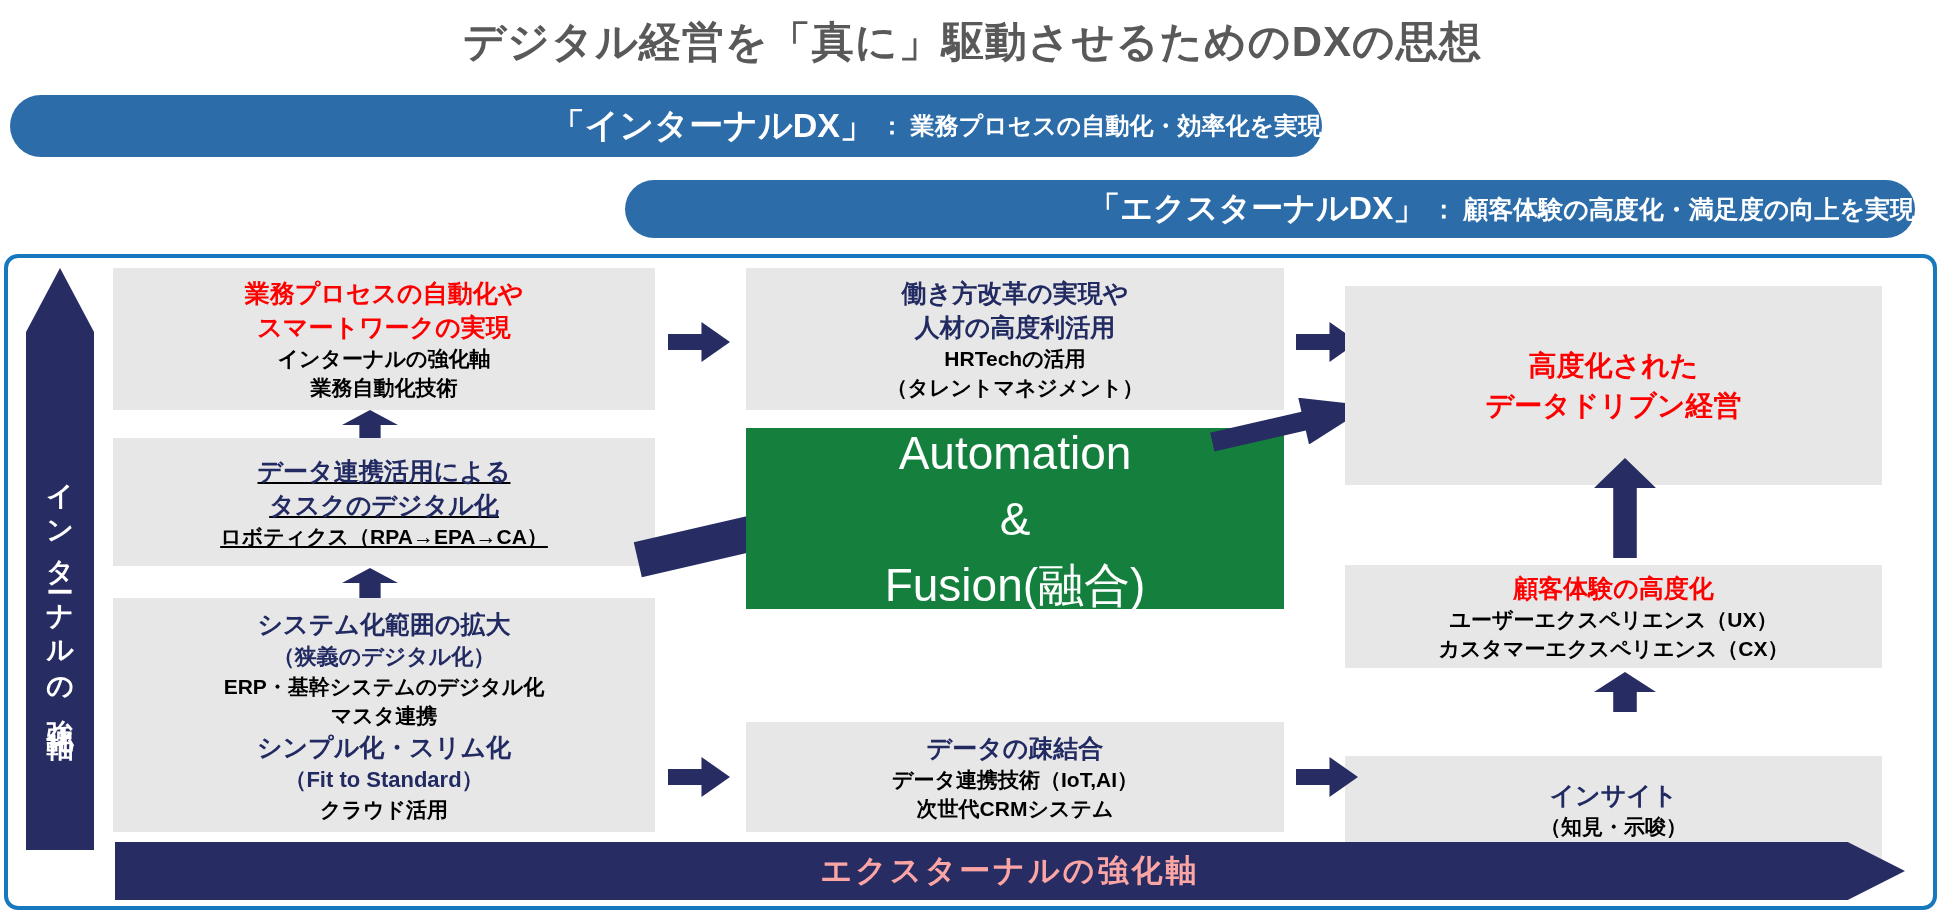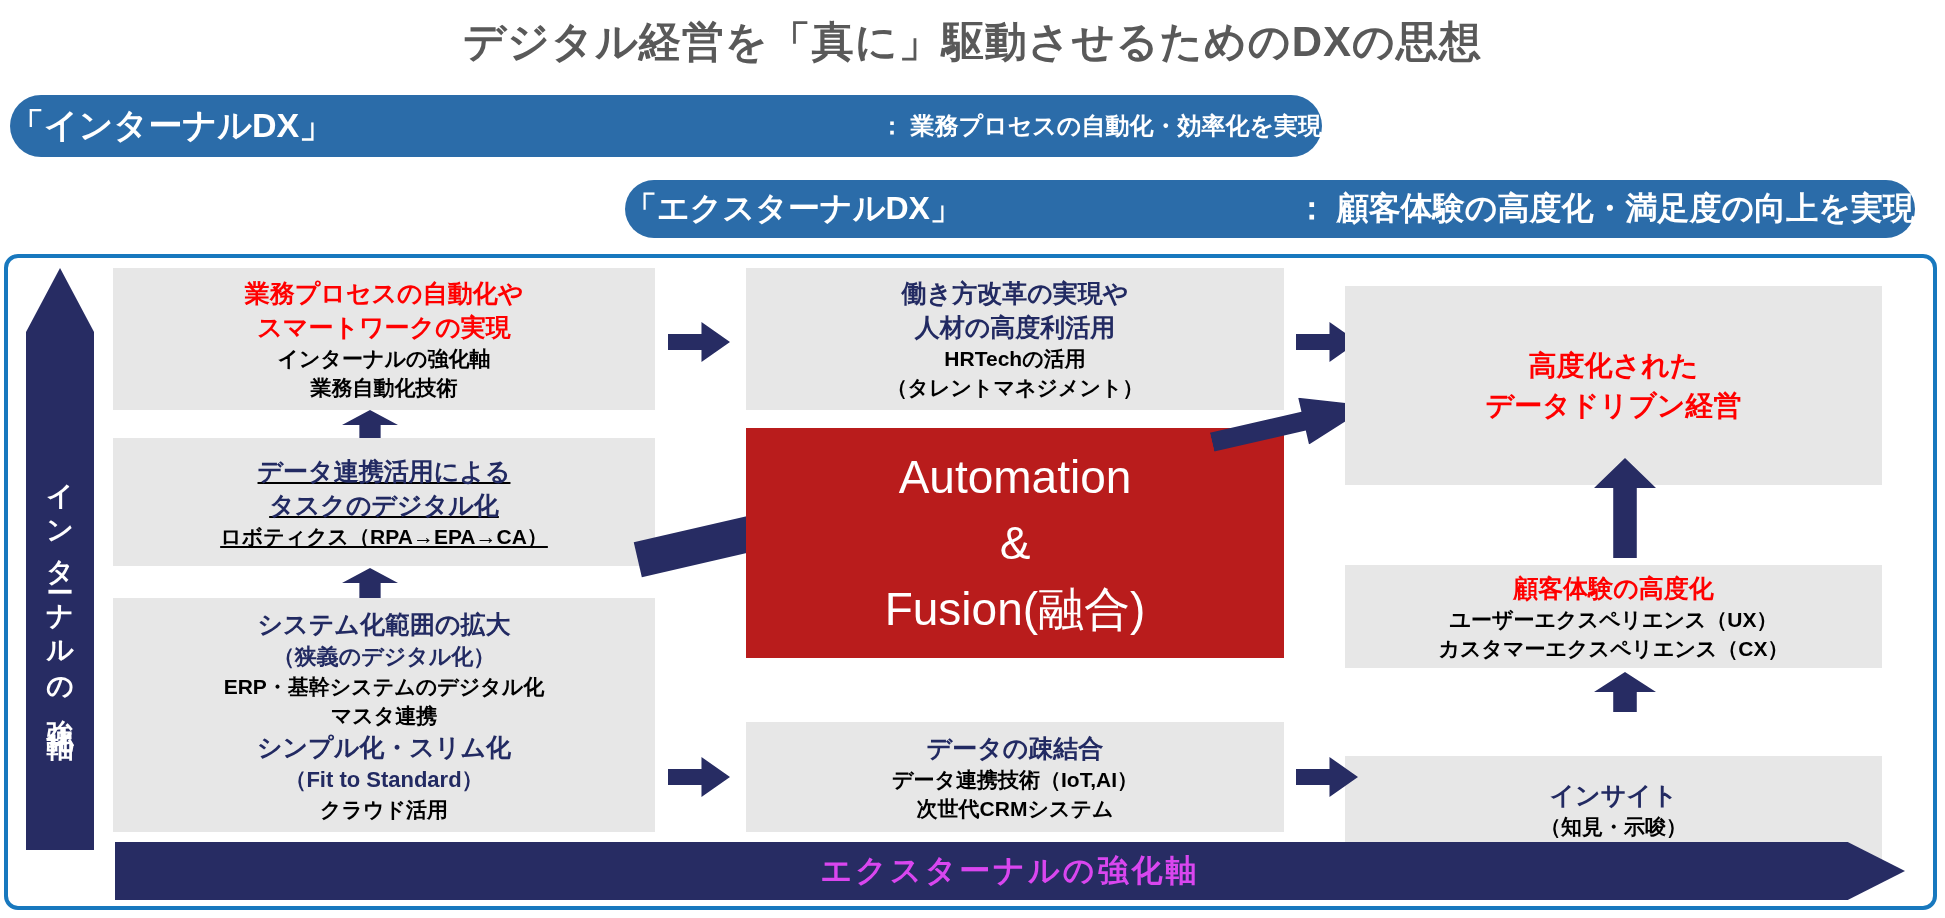--- a/index.html
+++ b/index.html
@@ -4,27 +4,27 @@
 <style>
   * { margin:0; padding:0; box-sizing:border-box; }
   html,body { background:#ffffff; }
   body { font-family:"Liberation Sans","DejaVu Sans",sans-serif; }
   .page { position:relative; width:1945px; height:918px; background:#ffffff; overflow:hidden; }
 
   .title { position:absolute; top:14px; left:0; width:100%; text-align:center;
            font-size:42px; font-weight:bold; color:#595959; letter-spacing:1px; }
 
   .banner { position:absolute; background:#2b6ca9; display:flex; align-items:center;
-            justify-content:space-between; color:#ffffff; white-space:nowrap; }
+            justify-content:flex-end; color:#ffffff; white-space:nowrap; }
   .banner-1 { left:10px; top:95px; width:1312px; height:62px; border-radius:31px; }
   .banner-2 { left:625px; top:180px; width:1290px; height:58px; border-radius:29px; }
   .banner .b-label { font-size:34px; font-weight:bold; }
   .banner-2 .b-label { font-size:32px; }
   .banner .b-desc { font-size:24px; font-weight:bold; margin-left:6px; }
-  .banner-2 .b-desc { font-size:32px; }
+  .banner-2 .b-desc { font-size:25px; }
 
   .frame { position:absolute; left:4px; top:254px; width:1933px; height:656px;
            border:4px solid #1878be; border-radius:14px; background:transparent; }
 
   .axis-internal { position:absolute; left:26px; top:268px; width:68px; height:582px;
       background:#272c63; clip-path:polygon(50% 0,100% 11%,100% 100%,0 100%,0 11%);
       display:flex; align-items:center; justify-content:center; }
   .axis-internal .axis-label { writing-mode:vertical-rl; text-orientation:mixed;
       color:#ffffff; font-size:27px; font-weight:bold; letter-spacing:7px; margin-top:64px; }
 
@@ -38,22 +38,22 @@
   .box-f { left:1345px; top:268px; width:537px; height:199px;margin-top:18px; }
   .box-g { left:1345px; top:565px; width:537px; height:103px; }
   .box-h { left:1345px; top:756px; width:537px; height:106px; }
 
   .t-red-lg  { color:#ff0000; font-size:25px; font-weight:bold; line-height:34px; }
   .t-red-xl  { color:#ff0000; font-size:28px; font-weight:bold; line-height:40px; }
   .t-navy-lg { color:#222a62; font-size:25px; font-weight:bold; line-height:34px; }
   .t-navy-md { color:#222a62; font-size:22px; font-weight:bold; line-height:31px; }
   .t-black   { color:#000000; font-size:21px; font-weight:bold; line-height:29px; }
 
-  .automation-box { position:absolute; left:746px; top:428px; width:538px; height:230px;
-      background:#b91c1c; color:#ffffff; display:flex; flex-direction:column;
+  .automation-box { position:absolute; left:746px; top:428px; width:538px; height:181px;
+      background:#15803d; color:#ffffff; display:flex; flex-direction:column;
       align-items:center; justify-content:center; text-align:center; }
   .automation-box .auto-line { font-size:46px; font-weight:400; line-height:66px; }
 
   .arr { position:absolute; background:#272c63; }
   .arr-right { clip-path:polygon(0 30%,54% 30%,54% 0,100% 50%,54% 100%,54% 70%,0 70%); }
   .arr-up-s  { clip-path:polygon(50% 0,100% 50%,69% 50%,69% 100%,31% 100%,31% 50%,0 50%); }
   .arr-up-l  { clip-path:polygon(50% 0,100% 30%,69% 30%,69% 100%,31% 100%,31% 30%,0 30%); }
   .ar1 { left:668px;  top:322px; width:62px; height:40px; }
   .ar2 { left:1296px; top:322px; width:62px; height:40px; }
   .ar3 { left:668px;  top:757px; width:62px; height:40px; }
@@ -62,21 +62,21 @@
   .au2 { left:342px;  top:568px; width:56px; height:30px; }
   .au3 { left:1594px; top:458px; width:62px; height:100px; }
   .au4 { left:1594px; top:672px; width:62px; height:40px; }
   .diag-conn { left:636px; top:526px; width:140px; height:36px; transform:rotate(-13deg); }
   .diag-arr  { left:1210px; top:400px; width:162px; height:48px; transform:rotate(-13deg);
                clip-path:polygon(0 30%,58% 30%,58% 0,100% 50%,58% 100%,58% 70%,0 70%); }
 
   .axis-external { position:absolute; left:115px; top:842px; width:1790px; height:58px;
       background:#272c63; clip-path:polygon(0 0,96.8% 0,100% 50%,96.8% 100%,0 100%);
       display:flex; align-items:center; justify-content:center; }
-  .axis-external .axis-label { color:#d946ef; font-size:31px; font-weight:bold; letter-spacing:3px; }
+  .axis-external .axis-label { color:#fca5a5; font-size:31px; font-weight:bold; letter-spacing:3px; }
 </style>
 </head>
 <body>
 
 <div class="page">
 
   <div class="title">デジタル経営を「真に」駆動させるためのDXの思想</div>
 
   <div class="banner banner-1">
     <span class="b-label">「インターナルDX」</span>

